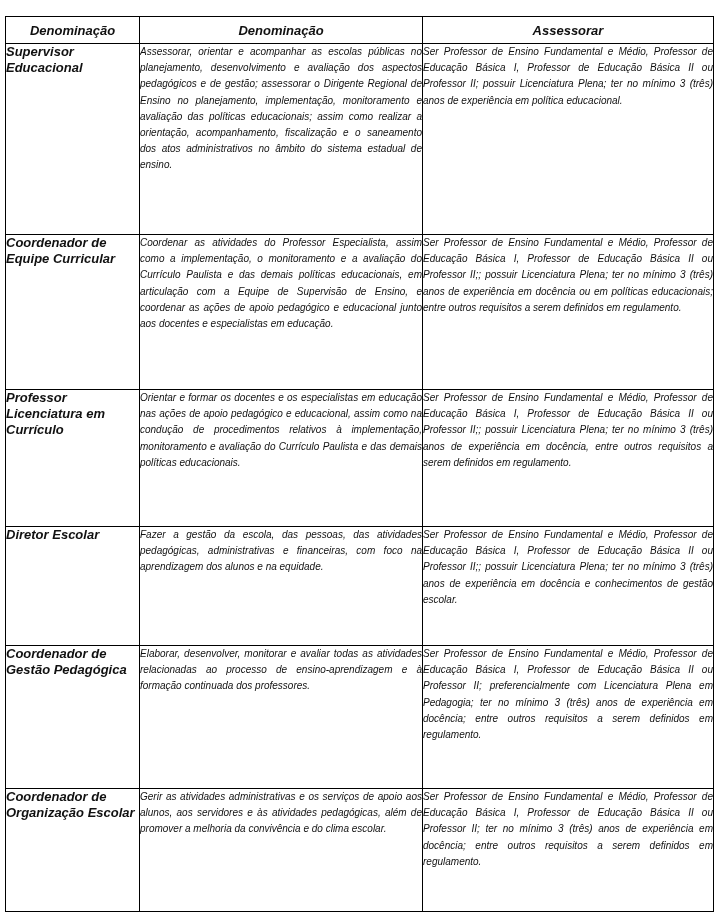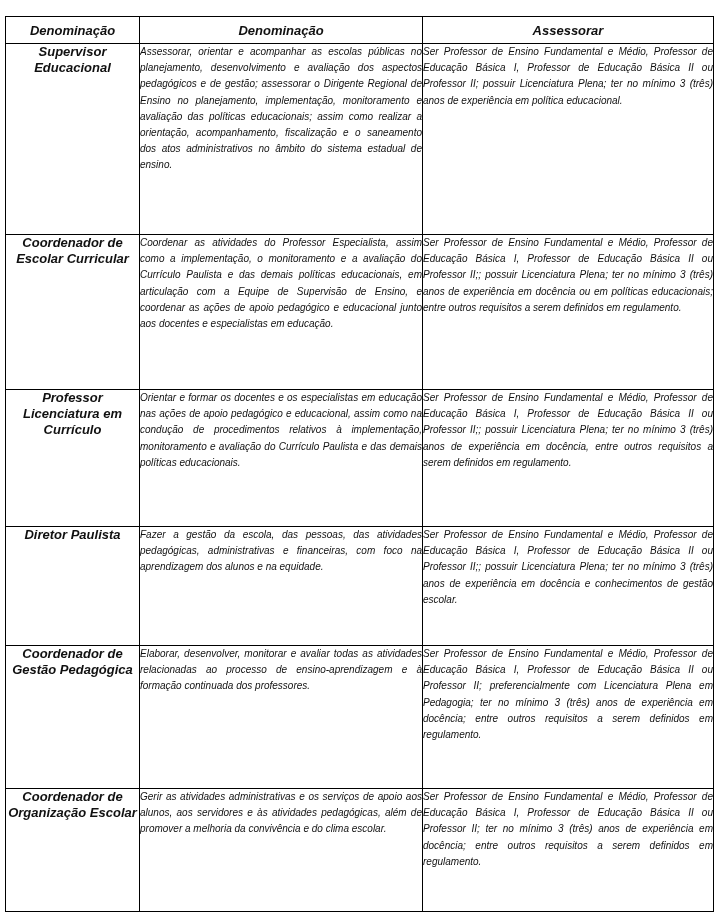--- a/index.html
+++ b/index.html
@@ -35,21 +35,20 @@
       text-align: center;
       vertical-align: middle;
       height: 26px;
     }
     col.c1 { width: 134px; }
     col.c2 { width: 283px; }
     col.c3 { width: 291px; }
     td.name {
       font-weight: bold;
       font-size: 13px;
-      text-align: center;
       vertical-align: middle;
       line-height: 16px;
       padding: 0 6px;
     }
     td.text {
       font-size: 10px;
       line-height: 16.2px;
       text-align: justify;
       padding: 1px 2px 0 2px;
     }
@@ -76,31 +75,31 @@
       <th>Assessorar</th>
     </tr>
   </thead>
   <tbody>
     <tr class="r1">
       <td class="name">Supervisor Educacional</td>
       <td class="text">Assessorar, orientar e acompanhar as escolas públicas no planejamento, desenvolvimento e avaliação dos aspectos pedagógicos e de gestão; assessorar o Dirigente Regional de Ensino no planejamento, implementação, monitoramento e avaliação das políticas educacionais; assim como realizar a orientação, acompanhamento, fiscalização e o saneamento dos atos administrativos no âmbito do sistema estadual de ensino.</td>
       <td class="text">Ser Professor de Ensino Fundamental e Médio, Professor de Educação Básica I, Professor de Educação Básica II ou Professor II; possuir Licenciatura Plena; ter no mínimo 3 (três) anos de experiência em política educacional.</td>
     </tr>
     <tr class="r2">
-      <td class="name">Coordenador de Escolar Curricular</td>
+      <td class="name">Coordenador de Equipe Curricular</td>
       <td class="text">Coordenar as atividades do Professor Especialista, assim como a implementação, o monitoramento e a avaliação do Currículo Paulista e das demais políticas educacionais, em articulação com a Equipe de Supervisão de Ensino, e coordenar as ações de apoio pedagógico e educacional junto aos docentes e especialistas em educação.</td>
       <td class="text">Ser Professor de Ensino Fundamental e Médio, Professor de Educação Básica I, Professor de Educação Básica II ou Professor II;; possuir Licenciatura Plena; ter no mínimo 3 (três) anos de experiência em docência ou em políticas educacionais; entre outros requisitos a serem definidos em regulamento.</td>
     </tr>
     <tr class="r3">
       <td class="name">Professor Licenciatura em Currículo</td>
       <td class="text">Orientar e formar os docentes e os especialistas em educação nas ações de apoio pedagógico e educacional, assim como na condução de procedimentos relativos à implementação, monitoramento e avaliação do Currículo Paulista e das demais políticas educacionais.</td>
       <td class="text">Ser Professor de Ensino Fundamental e Médio, Professor de Educação Básica I, Professor de Educação Básica II ou Professor II;; possuir Licenciatura Plena; ter no mínimo 3 (três) anos de experiência em docência, entre outros requisitos a serem definidos em regulamento.</td>
     </tr>
     <tr class="r4">
-      <td class="name">Diretor Paulista</td>
+      <td class="name">Diretor Escolar</td>
       <td class="text">Fazer a gestão da escola, das pessoas, das atividades pedagógicas, administrativas e financeiras, com foco na aprendizagem dos alunos e na equidade.</td>
       <td class="text">Ser Professor de Ensino Fundamental e Médio, Professor de Educação Básica I, Professor de Educação Básica II ou Professor II;; possuir Licenciatura Plena; ter no mínimo 3 (três) anos de experiência em docência e conhecimentos de gestão escolar.</td>
     </tr>
     <tr class="r5">
       <td class="name">Coordenador de Gestão Pedagógica</td>
       <td class="text">Elaborar, desenvolver, monitorar e avaliar todas as atividades relacionadas ao processo de ensino-aprendizagem e à formação continuada dos professores.</td>
       <td class="text">Ser Professor de Ensino Fundamental e Médio, Professor de Educação Básica I, Professor de Educação Básica II ou Professor II; preferencialmente com Licenciatura Plena em Pedagogia;  ter no mínimo 3 (três) anos de experiência em docência; entre outros requisitos a serem definidos em regulamento.</td>
     </tr>
     <tr class="r6">
       <td class="name">Coordenador de Organização Escolar</td>

